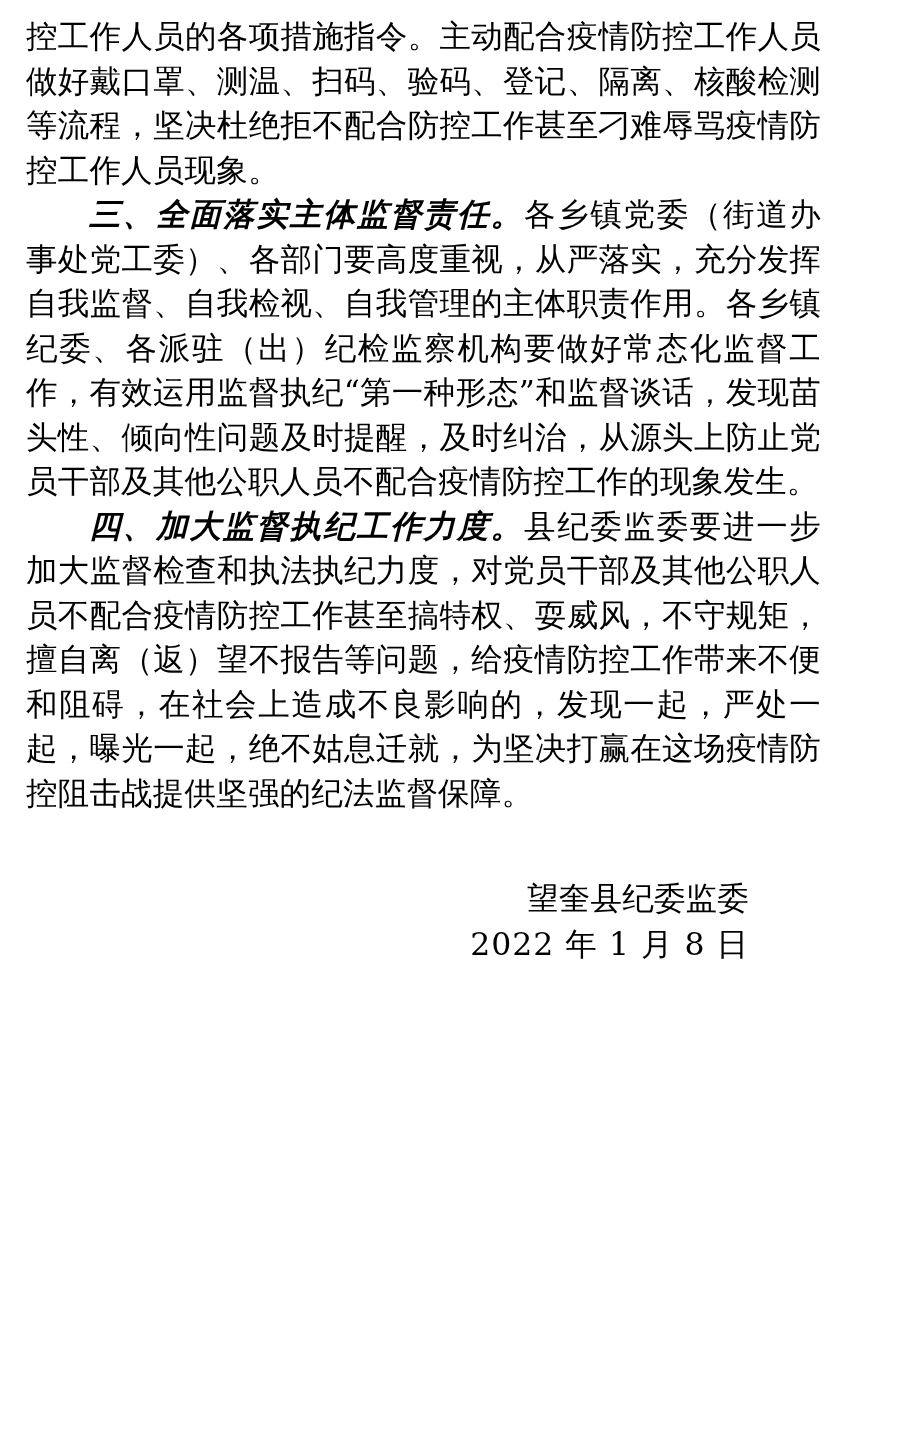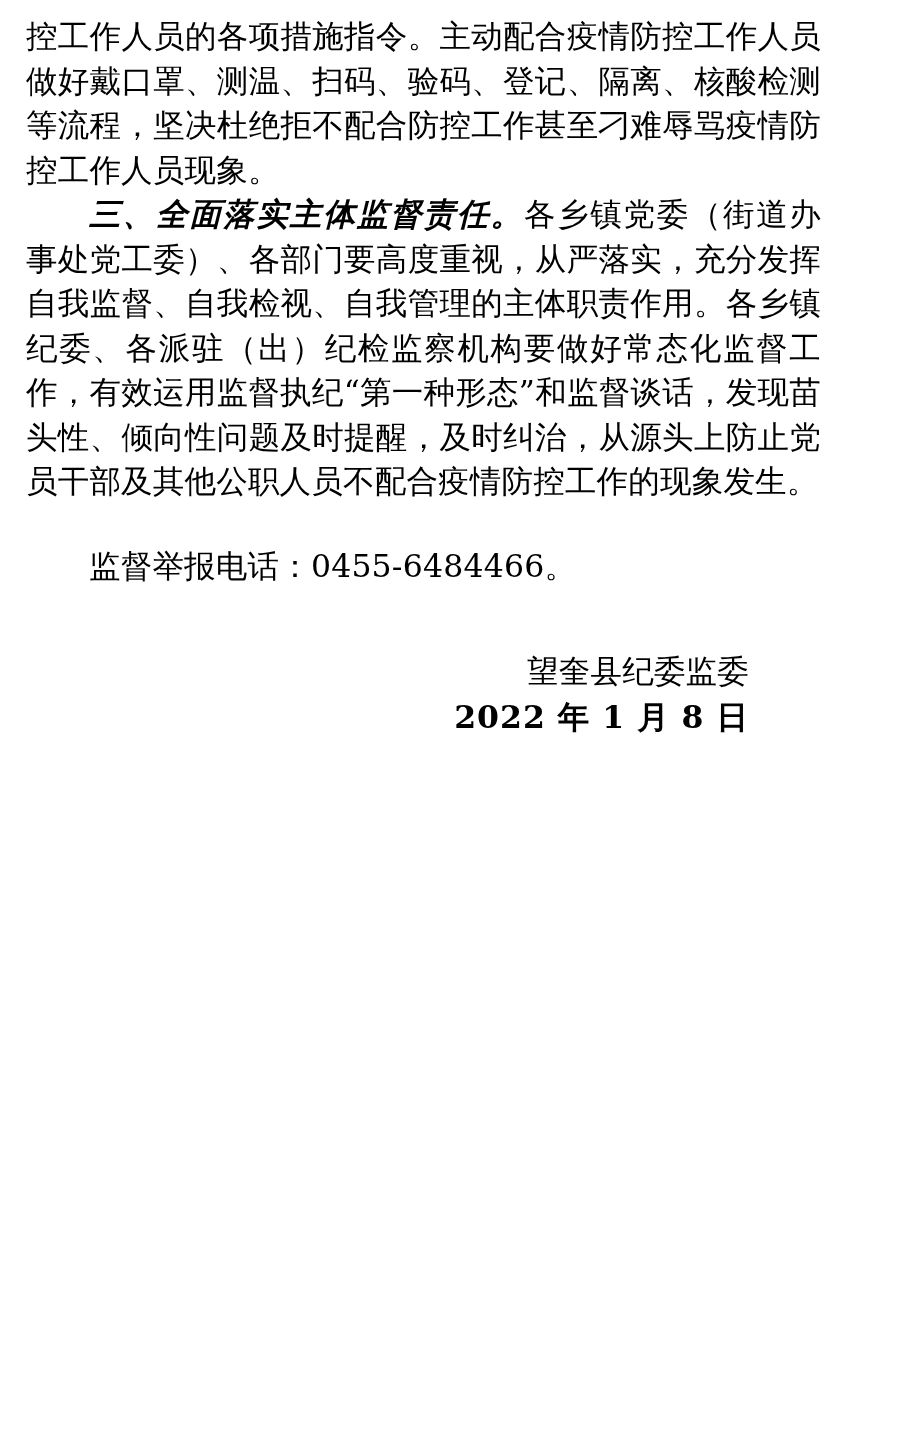--- a/index.html
+++ b/index.html
@@ -46,42 +46,41 @@
   .signature {
     margin-top: 60px;
     text-align: right;
     padding-right: 72px;
     font-size: 31.5px;
     line-height: 46px;
   }
   .signature div { white-space: nowrap; }
   .sig-date {
     letter-spacing: 1px;
-    font-weight: bold;
   }
 </style>
 </head>
 <body>
 
 <div class="page">
   <div class="doc-body">
 
     <p class="para">
       <span>控工作人员的各项措施指令。主动配合疫情防控工作人员做好戴口罩、测温、扫码、验码、登记、隔离、核酸检测等流程，坚决杜绝拒不配合防控工作甚至刁难辱骂疫情防控工作人员现象。</span>
     </p>
 
     <p class="para indent">
       <span class="lead">三、全面落实主体监督责任。</span><span>各乡镇党委（街道办事处党工委）、各部门要高度重视，从严落实，充分发挥自我监督、自我检视、自我管理的主体职责作用。各乡镇纪委、各派驻（出）纪检监察机构要做好常态化监督工作，有效运用监督执纪“第一种形态”和监督谈话，发现苗头性、倾向性问题及时提醒，及时纠治，从源头上防止党员干部及其他公职人员不配合疫情防控工作的现象发生。</span>
     </p>
 
+    <p class="para indent">
+      <span class="lead">四、加大监督执纪工作力度。</span><span>县纪委监委要进一步加大监督检查和执法执纪力度，对党员干部及其他公职人员不配合疫情防控工作甚至搞特权、耍威风，不守规矩，擅自离（返）望不报告等问题，给疫情防控工作带来不便和阻碍，在社会上造成不良影响的，发现一起，严处一起，曝光一起，绝不姑息迁就，为坚决打赢在这场疫情防控阻击战提供坚强的纪法监督保障。</span>
+    </p>
 
 
-    <p class="para indent tail">
-      <span>监督举报电话：0455-6484466。</span>
-    </p>
 
     <div class="signature">
       <div>望奎县纪委监委</div>
       <div class="sig-date">2022 年 1 月 8 日</div>
     </div>
 
   </div>
 </div>
 
 </body></html>

